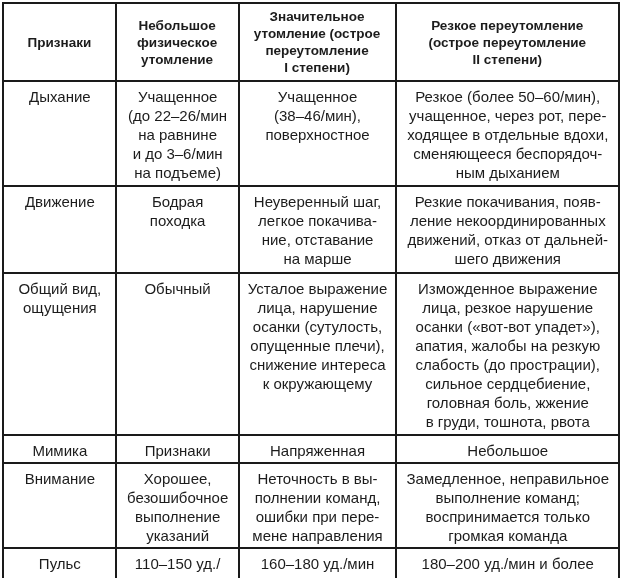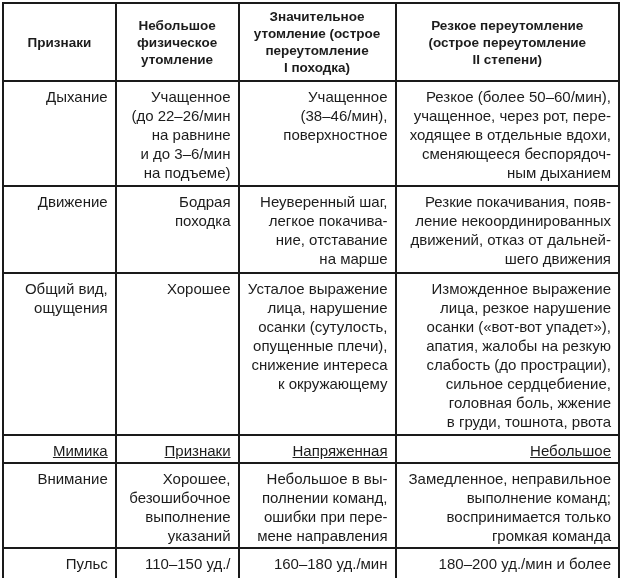--- a/index.html
+++ b/index.html
@@ -34,29 +34,29 @@
     font-weight: bold;
     line-height: 17px;
     text-align: center;
     vertical-align: middle;
     padding: 4px 4px;
   }
   table.fatigue td {
     font-size: 15px;
     font-weight: normal;
     line-height: 19px;
-    text-align: right;
+    text-align: center;
     vertical-align: top;
     padding: 5px 7px 2px 8px;
   }
   tr.r-header  { height: 78px; }
   tr.r-breath  { height: 105px; }
   tr.r-move    { height: 87px; }
   tr.r-look    { height: 162px; }
-  tr.r-mimic   { height: 16px; text-decoration: underline; }
+  tr.r-mimic   { height: 16px; }
   tr.r-attn    { height: 83px; margin-top: 6px; }
   tr.r-pulse   { height: 31px; }
   col.c-sign     { width: 112px; }
   col.c-mild     { width: 122px; }
   col.c-moderate { width: 156px; }
   col.c-severe   { width: 222px; }
 </style>
 </head>
 <body>
 
@@ -70,21 +70,21 @@
     </colgroup>
     <thead>
       <tr class="r-header">
         <th>Признаки</th>
         <th>Небольшое
 физическое
 утомление</th>
         <th>Значительное
 утомление (острое
 переутомление
-I походка)</th>
+I степени)</th>
         <th>Резкое переутомление
 (острое переутомление
 II степени)</th>
       </tr>
     </thead>
     <tbody>
       <tr class="r-breath">
         <td>Дыхание</td>
         <td>Учащенное
 (до 22–26/мин
@@ -109,21 +109,21 @@
 ние, отставание
 на марше</td>
         <td>Резкие покачивания, появ-
 ление некоординированных
 движений, отказ от дальней-
 шего движения</td>
       </tr>
       <tr class="r-look">
         <td>Общий вид,
 ощущения</td>
-        <td>Хорошее</td>
+        <td>Обычный</td>
         <td>Усталое выражение
 лица, нарушение
 осанки (сутулость,
 опущенные плечи),
 снижение интереса
 к окружающему</td>
         <td>Изможденное выражение
 лица, резкое нарушение
 осанки («вот-вот упадет»),
 апатия, жалобы на резкую
@@ -137,21 +137,21 @@
         <td>Признаки</td>
         <td>Напряженная</td>
         <td>Небольшое</td>
       </tr>
       <tr class="r-attn">
         <td>Внимание</td>
         <td>Хорошее,
 безошибочное
 выполнение
 указаний</td>
-        <td>Небольшое в вы-
+        <td>Неточность в вы-
 полнении команд,
 ошибки при пере-
 мене направления</td>
         <td>Замедленное, неправильное
 выполнение команд;
 воспринимается только
 громкая команда</td>
       </tr>
       <tr class="r-pulse">
         <td>Пульс</td>

